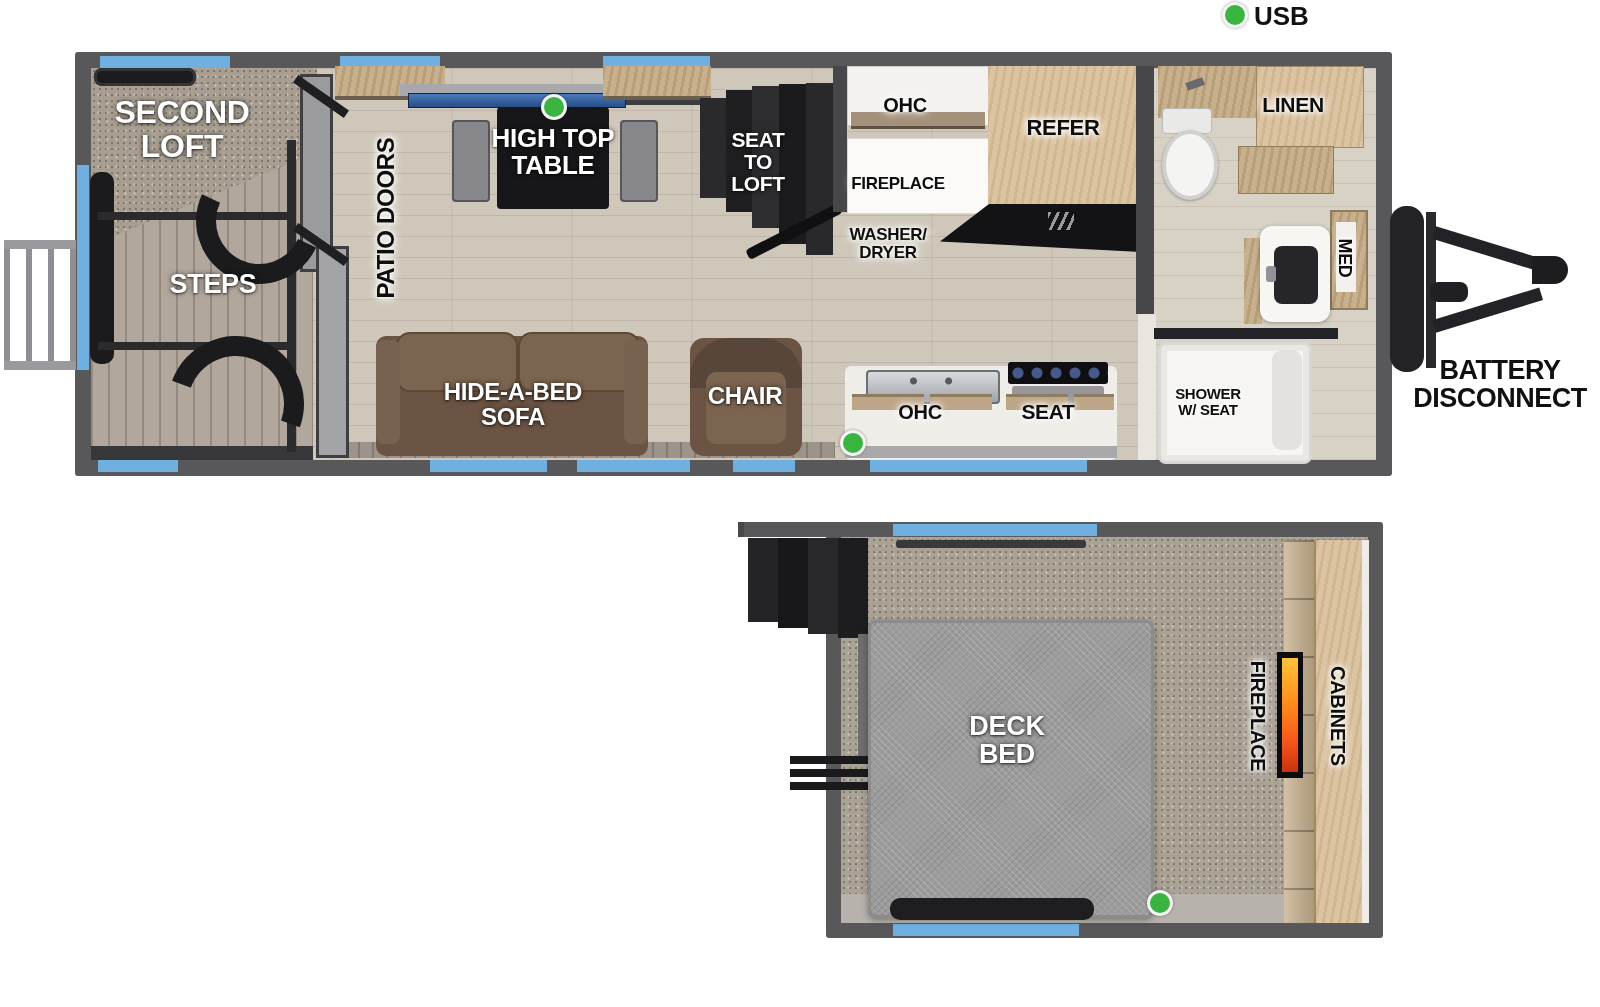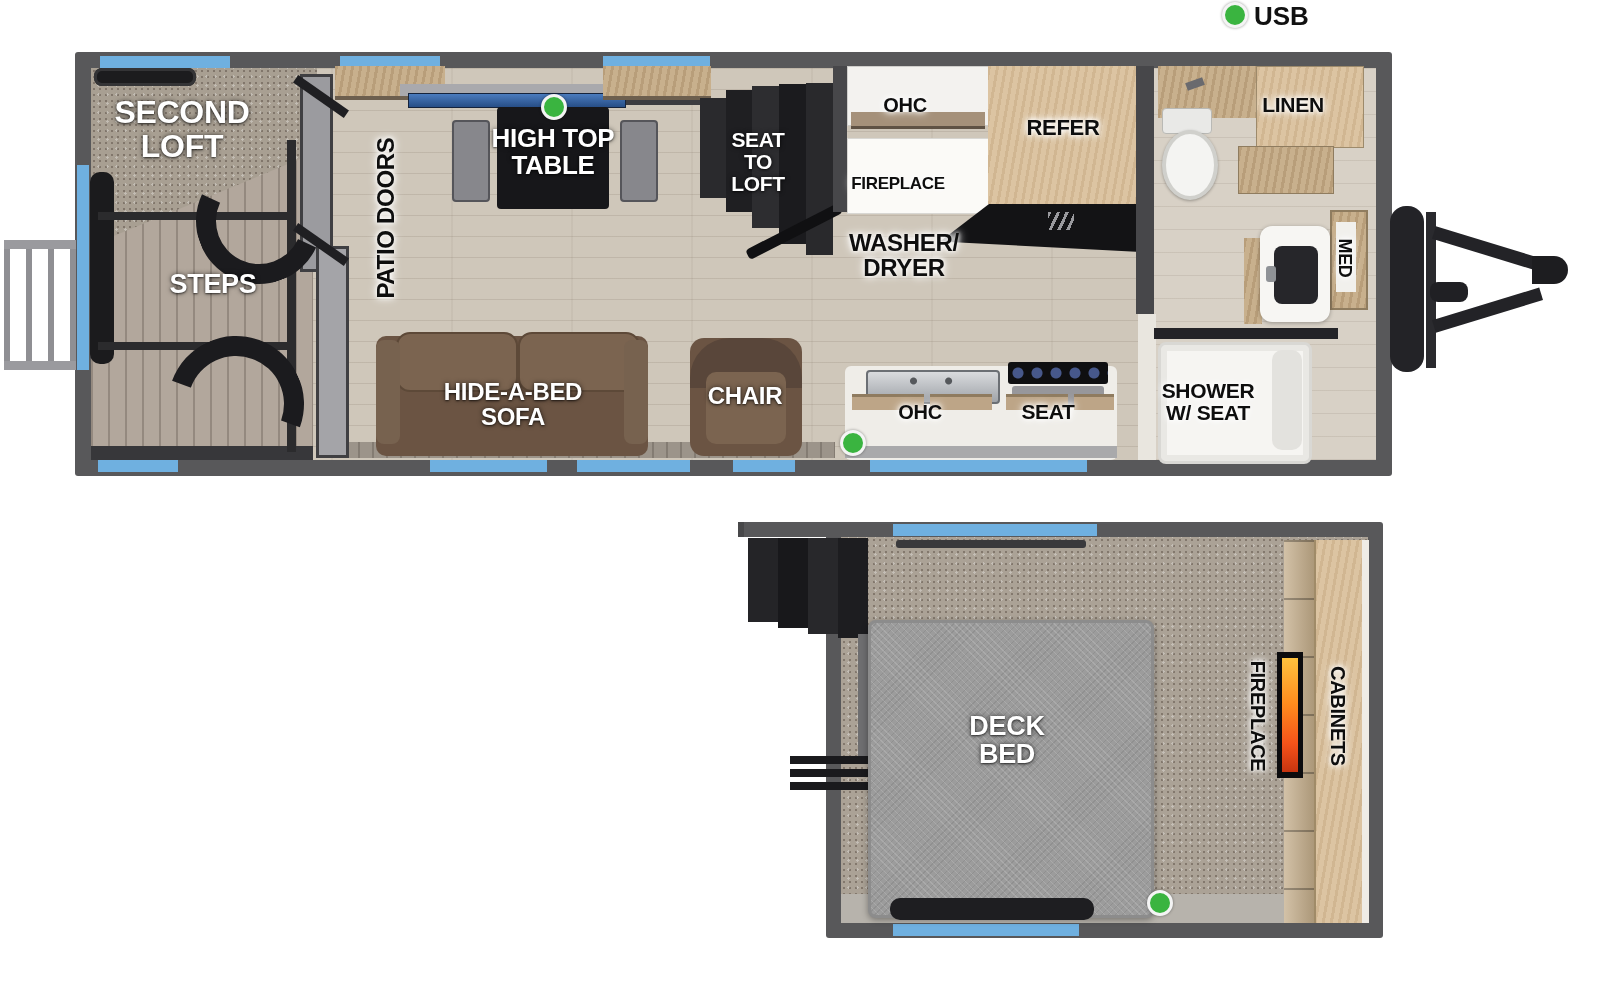--- a/index.html
+++ b/index.html
@@ -202,30 +202,32 @@
 LOFT</div>
   <div class="lbl lt" style="left:213px;top:284px;font-size:27px;">STEPS</div>
   <div class="lbl dk rm90" style="left:386px;top:218px;font-size:24px;white-space:nowrap;">PATIO DOORS</div>
   <div class="lbl lt" style="left:553px;top:152px;font-size:26px;">HIGH TOP
 TABLE</div>
   <div class="lbl lt" style="left:758px;top:162px;font-size:21px;">SEAT
 TO
 LOFT</div>
   <div class="lbl dk" style="left:905px;top:105px;font-size:20px;">OHC</div>
   <div class="lbl dk" style="left:898px;top:184px;font-size:17px;">FIREPLACE</div>
-  <div class="lbl dk" style="left:888px;top:255px;font-size:24px;margin-left:16px;">WASHER/
+  <div class="lbl dk" style="left:888px;top:244px;font-size:17px;">WASHER/
 DRYER</div>
   <div class="lbl dk" style="left:1063px;top:128px;font-size:22px;">REFER</div>
   <div class="lbl dk" style="left:1293px;top:105px;font-size:21px;">LINEN</div>
   <div class="lbl dk r90" style="left:1345px;top:258px;font-size:18px;white-space:nowrap;">MED</div>
   <div class="lbl dk" style="left:920px;top:412px;font-size:20px;">OHC</div>
   <div class="lbl dk" style="left:1048px;top:412px;font-size:21px;">SEAT</div>
-  <div class="lbl dk" style="left:1208px;top:402px;font-size:21px;">SHOWER
+  <div class="lbl dk" style="left:1208px;top:402px;font-size:15px;">SHOWER
 W/ SEAT</div>
   <div class="lbl lt" style="left:513px;top:404px;font-size:24px;">HIDE-A-BED
 SOFA</div>
   <div class="lbl lt" style="left:745px;top:396px;font-size:24px;">CHAIR</div>
+  <div class="lbl" style="left:1500px;top:384px;font-size:27px;color:#101010;letter-spacing:-.5px;">BATTERY
+DISCONNECT</div>
   <div class="lbl lt" style="left:1007px;top:740px;font-size:27px;">DECK
 BED</div>
   <div class="lbl dk r90" style="left:1257px;top:716px;font-size:20px;white-space:nowrap;">FIREPLACE</div>
   <div class="lbl dk r90" style="left:1337px;top:716px;font-size:20px;white-space:nowrap;">CABINETS</div>
 
 </div>
 
 </body></html>

